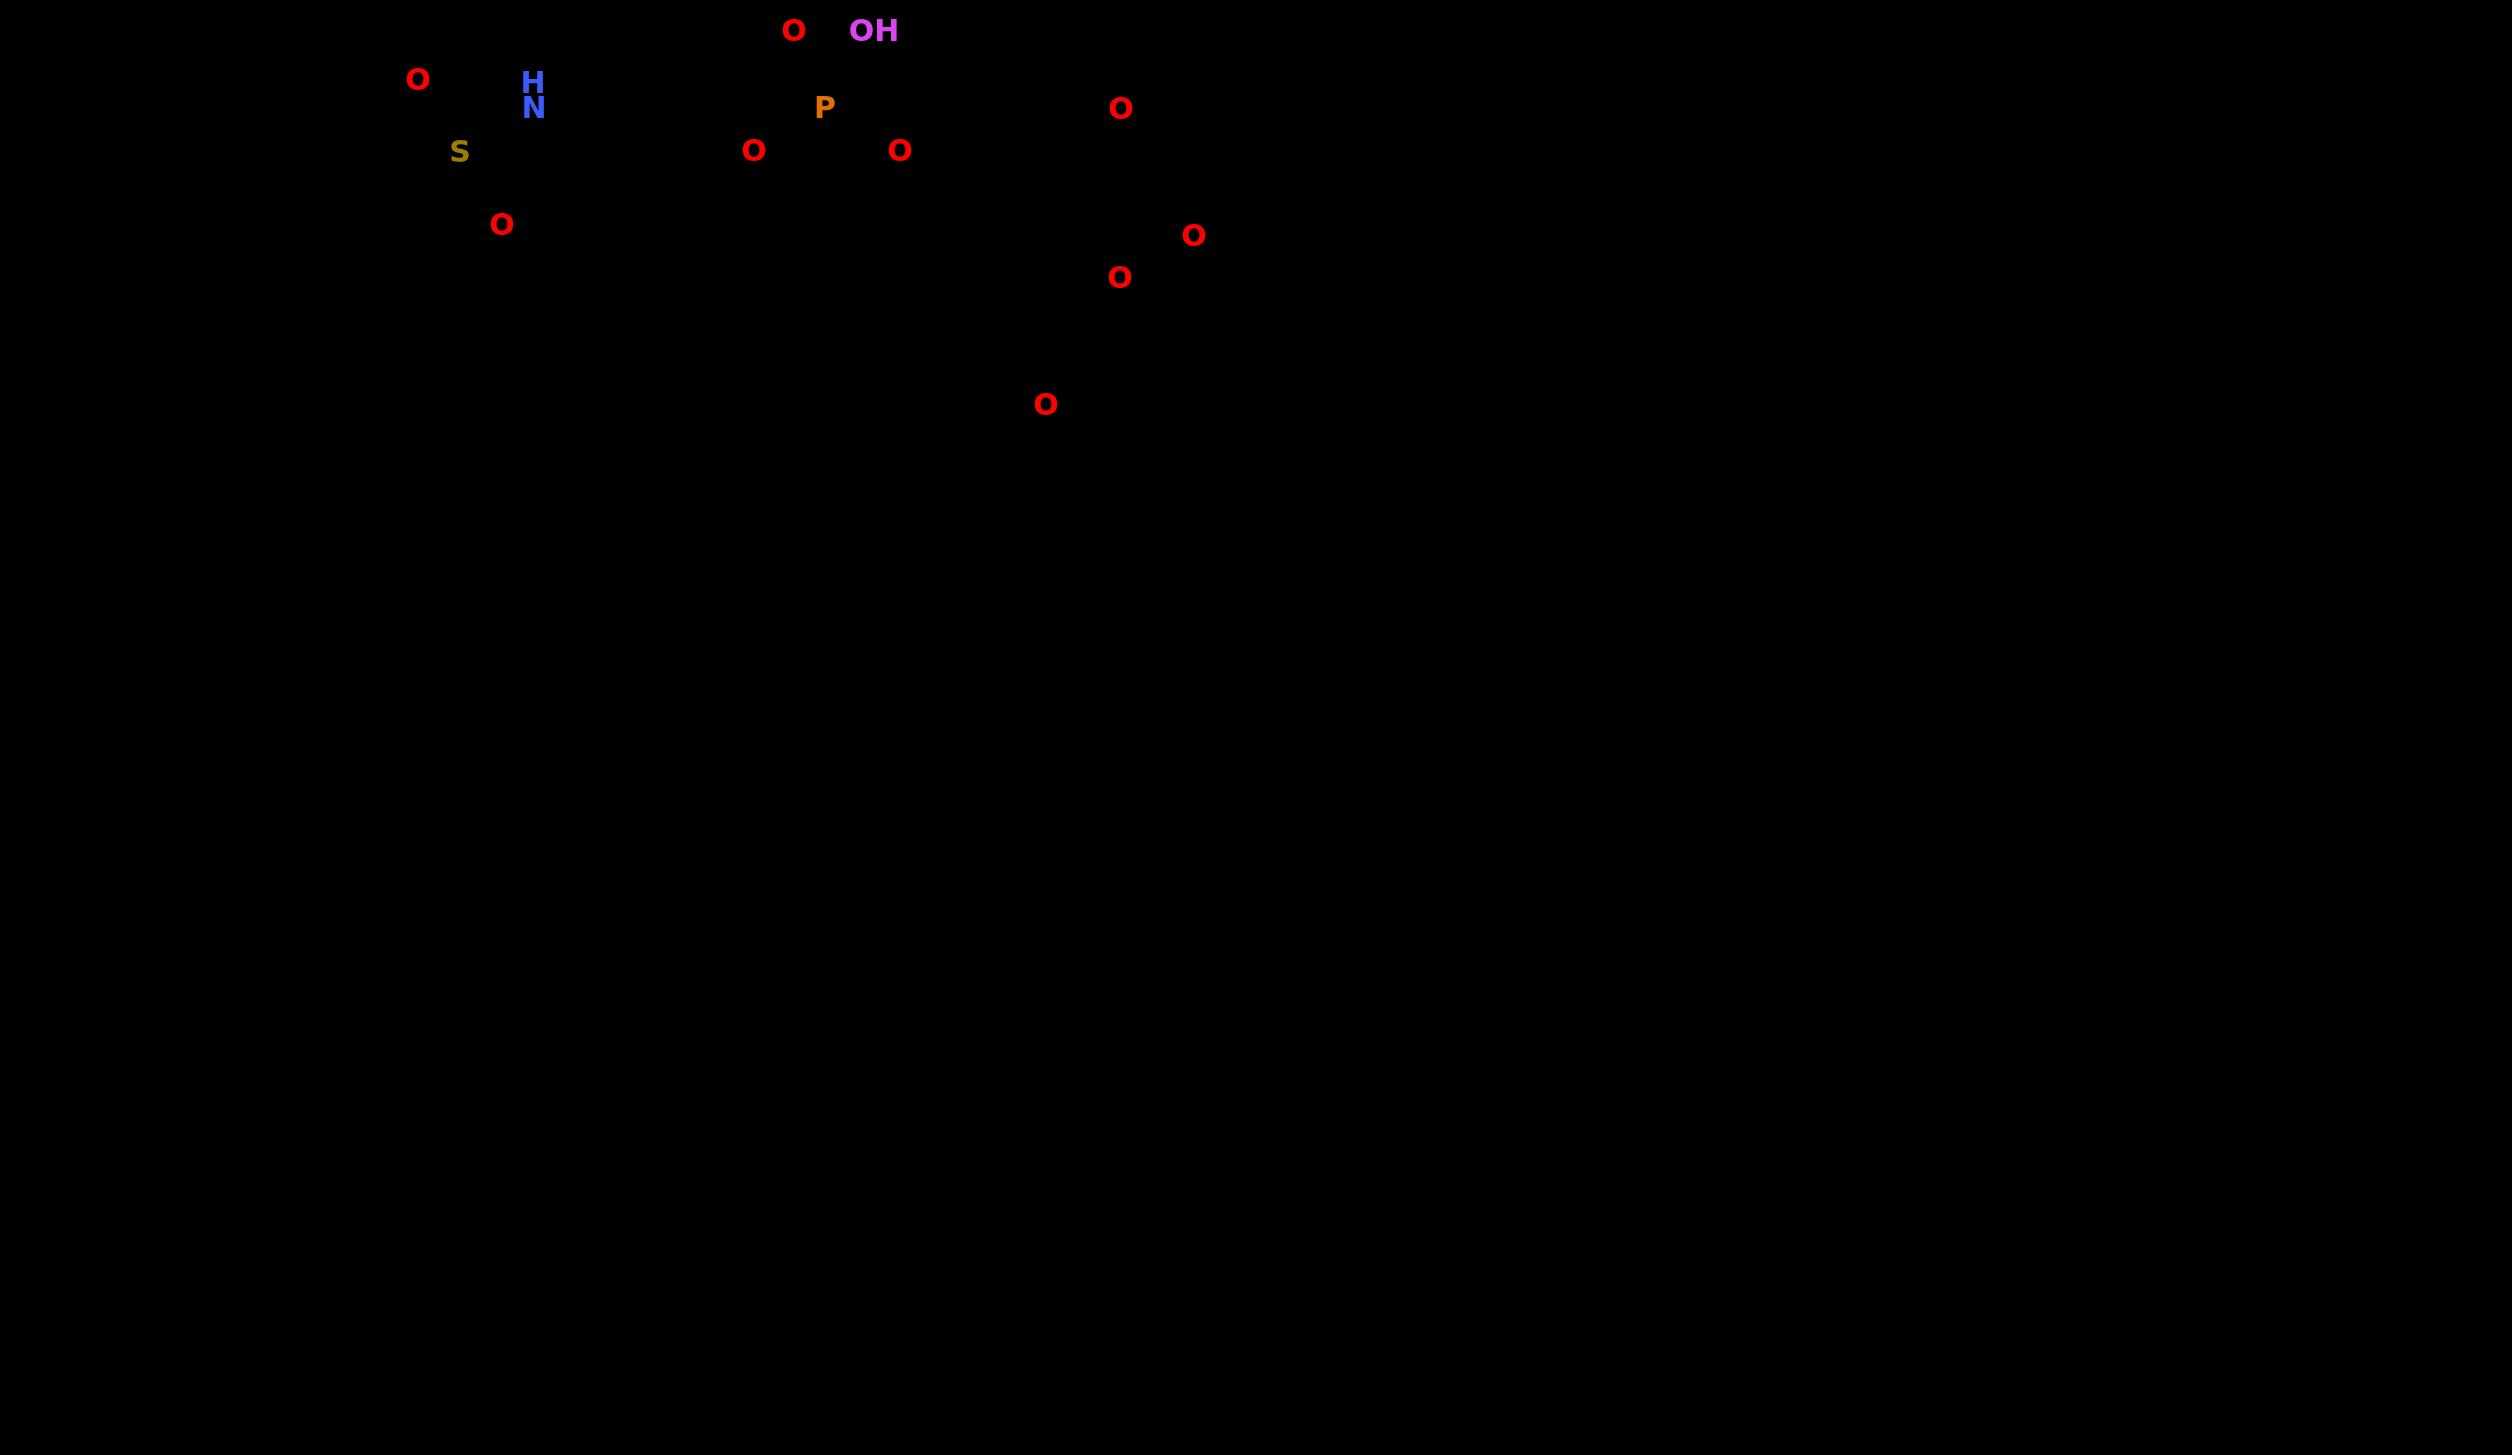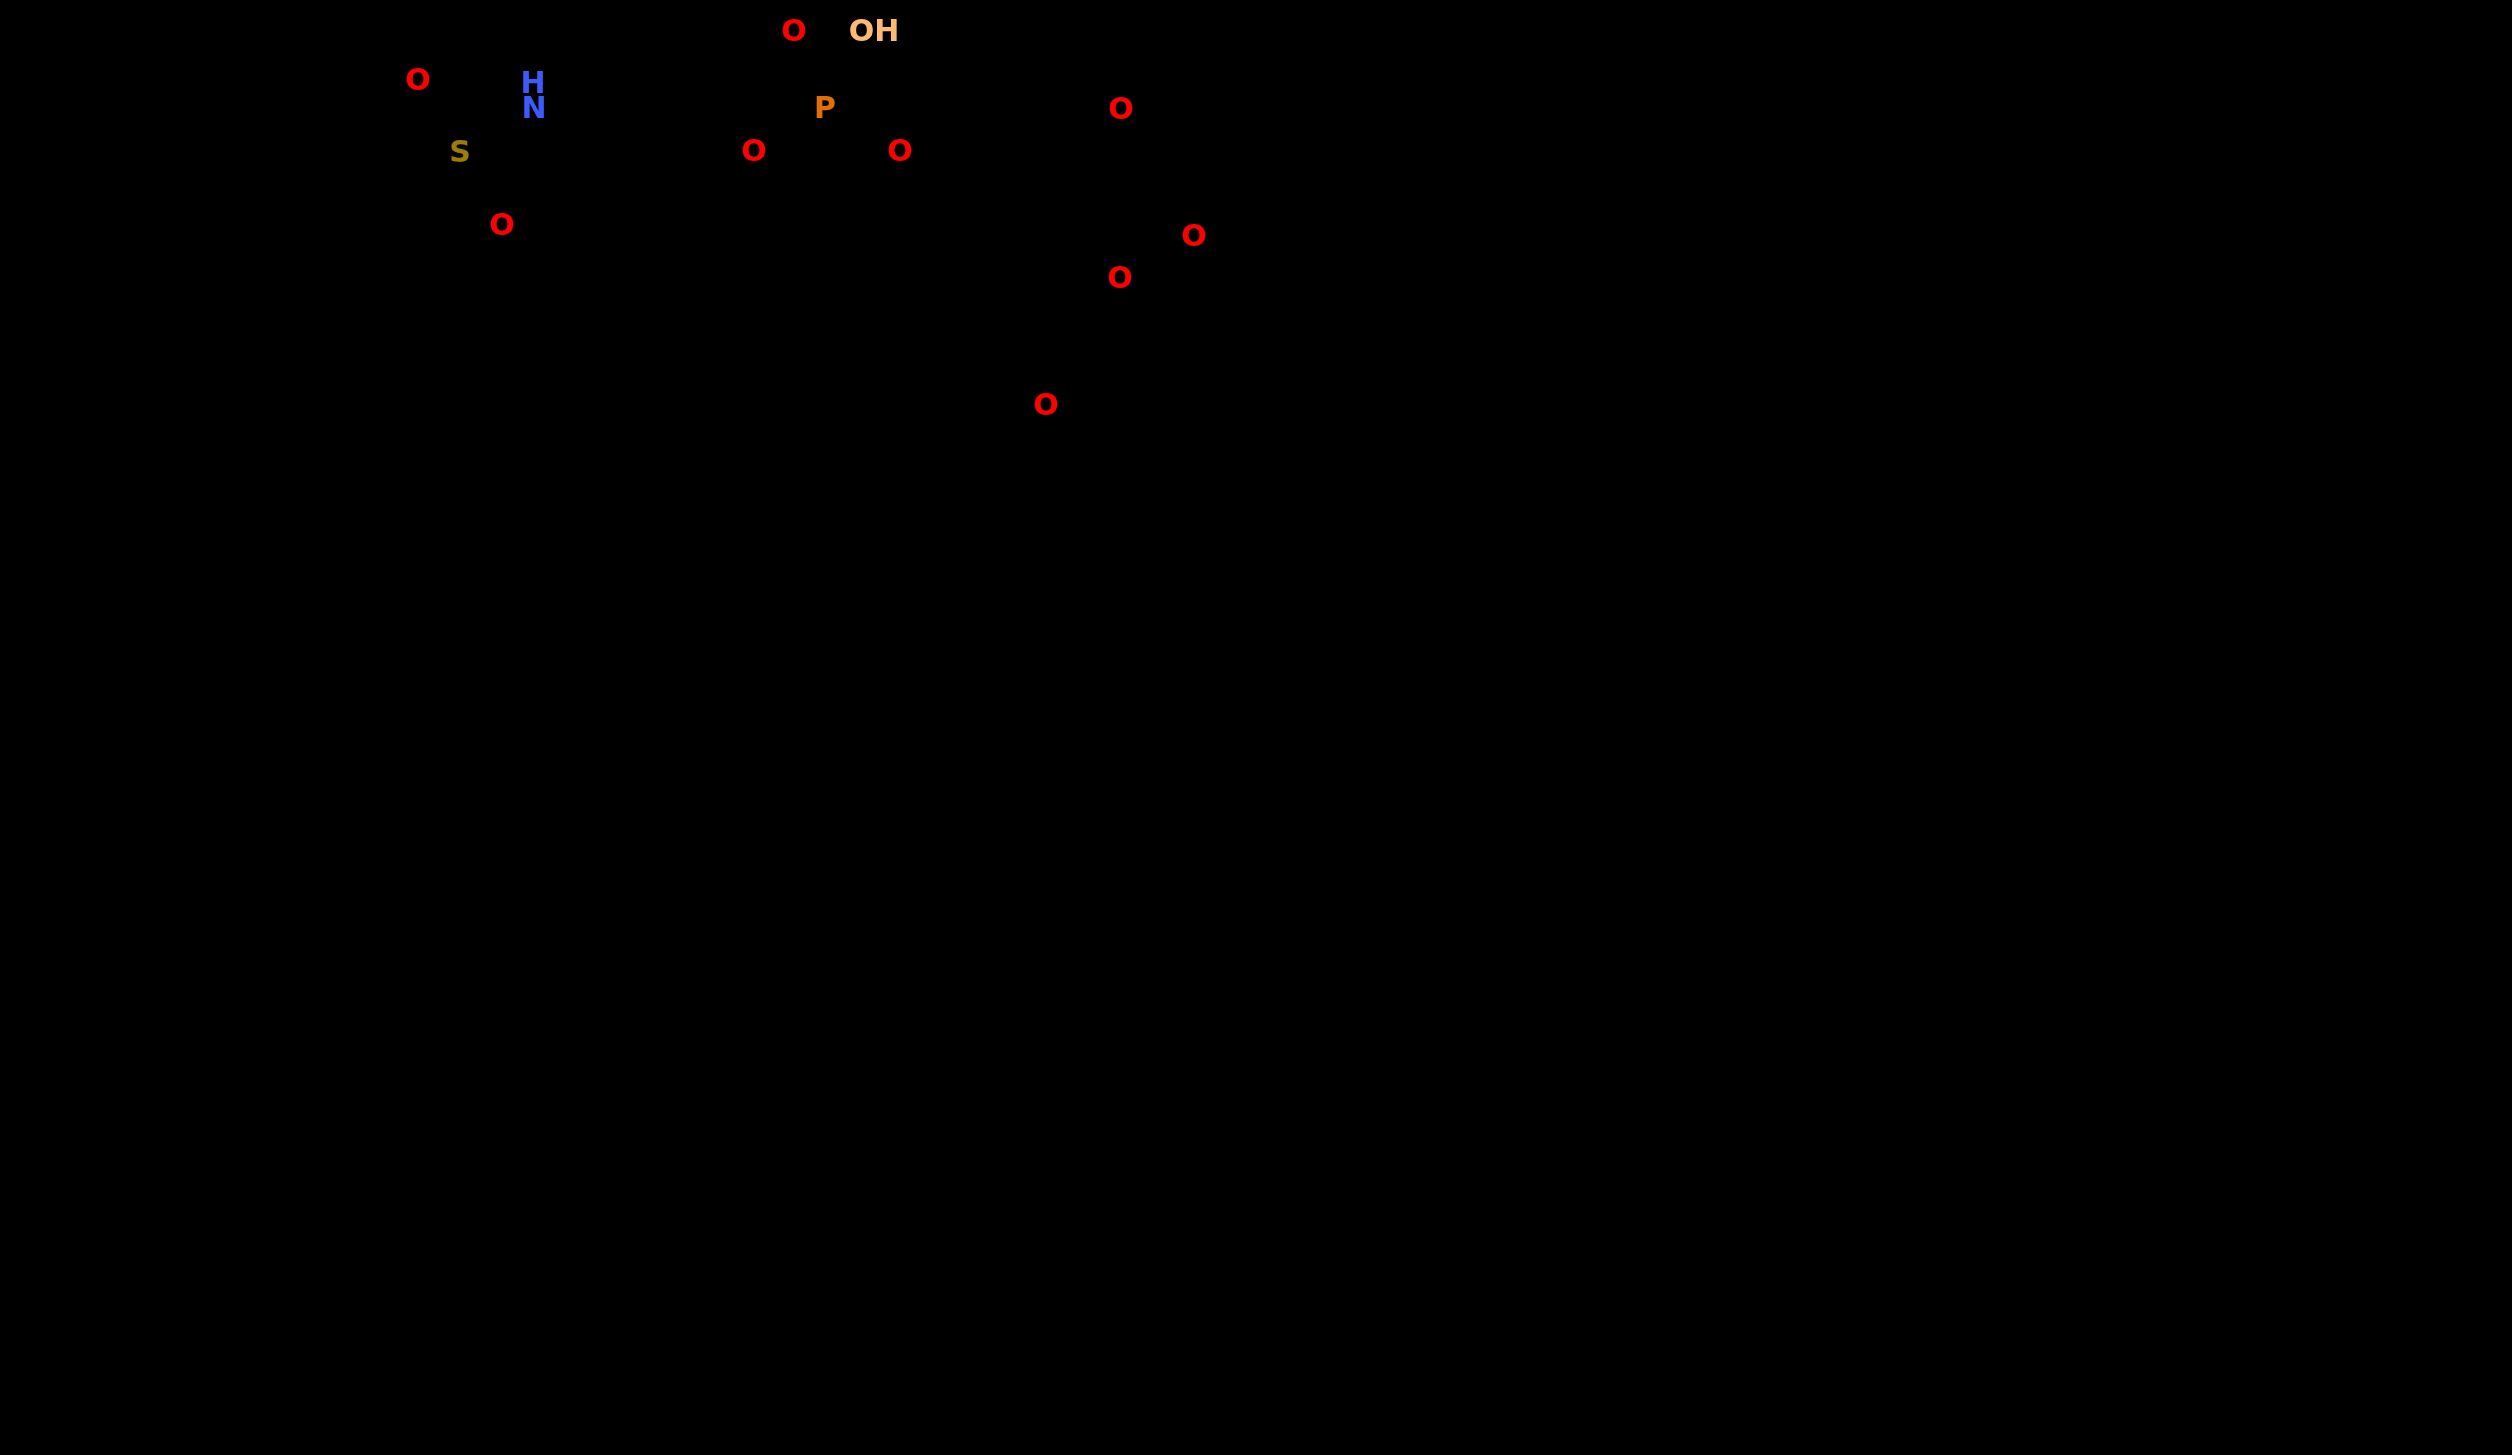--- a/index.html
+++ b/index.html
@@ -29,21 +29,21 @@
 </head>
 <body>
 
 <div id="canvas" aria-label="Skeletal chemical structure rendered on a black background; carbon-carbon bonds are drawn in black and are not visible, only heteroatom labels show" style="background: rgb(0, 0, 0); width: 2512px; height: 1456px;">
     <span class="atom-label" style="left: 418px; top: 80px; color: rgb(255, 0, 0);">O</span>
     <span class="atom-label" style="left: 460px; top: 152px; color: rgb(156, 125, 0);">S</span>
     <span class="atom-label" style="left: 533px; top: 83px; color: rgb(59, 91, 251);">H</span>
     <span class="atom-label" style="left: 534px; top: 108px; color: rgb(59, 91, 251);">N</span>
     <span class="atom-label" style="left: 502px; top: 225px; color: rgb(255, 0, 0);">O</span>
     <span class="atom-label" style="left: 794px; top: 31px; color: rgb(255, 0, 0);">O</span>
-    <span class="atom-label" style="left: 874px; top: 30.5px; color: #fdba74;">OH</span>
+    <span class="atom-label" style="left: 874px; top: 30.5px; color: #d946ef;">OH</span>
     <span class="atom-label" style="left: 825px; top: 108px; color: rgb(225, 112, 0);">P</span>
     <span class="atom-label" style="left: 754px; top: 151px; color: rgb(255, 0, 0);">O</span>
     <span class="atom-label" style="left: 900px; top: 151px; color: rgb(255, 0, 0);">O</span>
     <span class="atom-label" style="left: 1121px; top: 109px; color: rgb(255, 0, 0);">O</span>
     <span class="atom-label" style="left: 1194px; top: 236px; color: rgb(255, 0, 0);">O</span>
     <span class="atom-label" style="left: 1120px; top: 278px; color: rgb(255, 0, 0);">O</span>
     <span class="atom-label" style="left: 1046px; top: 405px; color: rgb(255, 0, 0);">O</span>
   </div>
 
 

